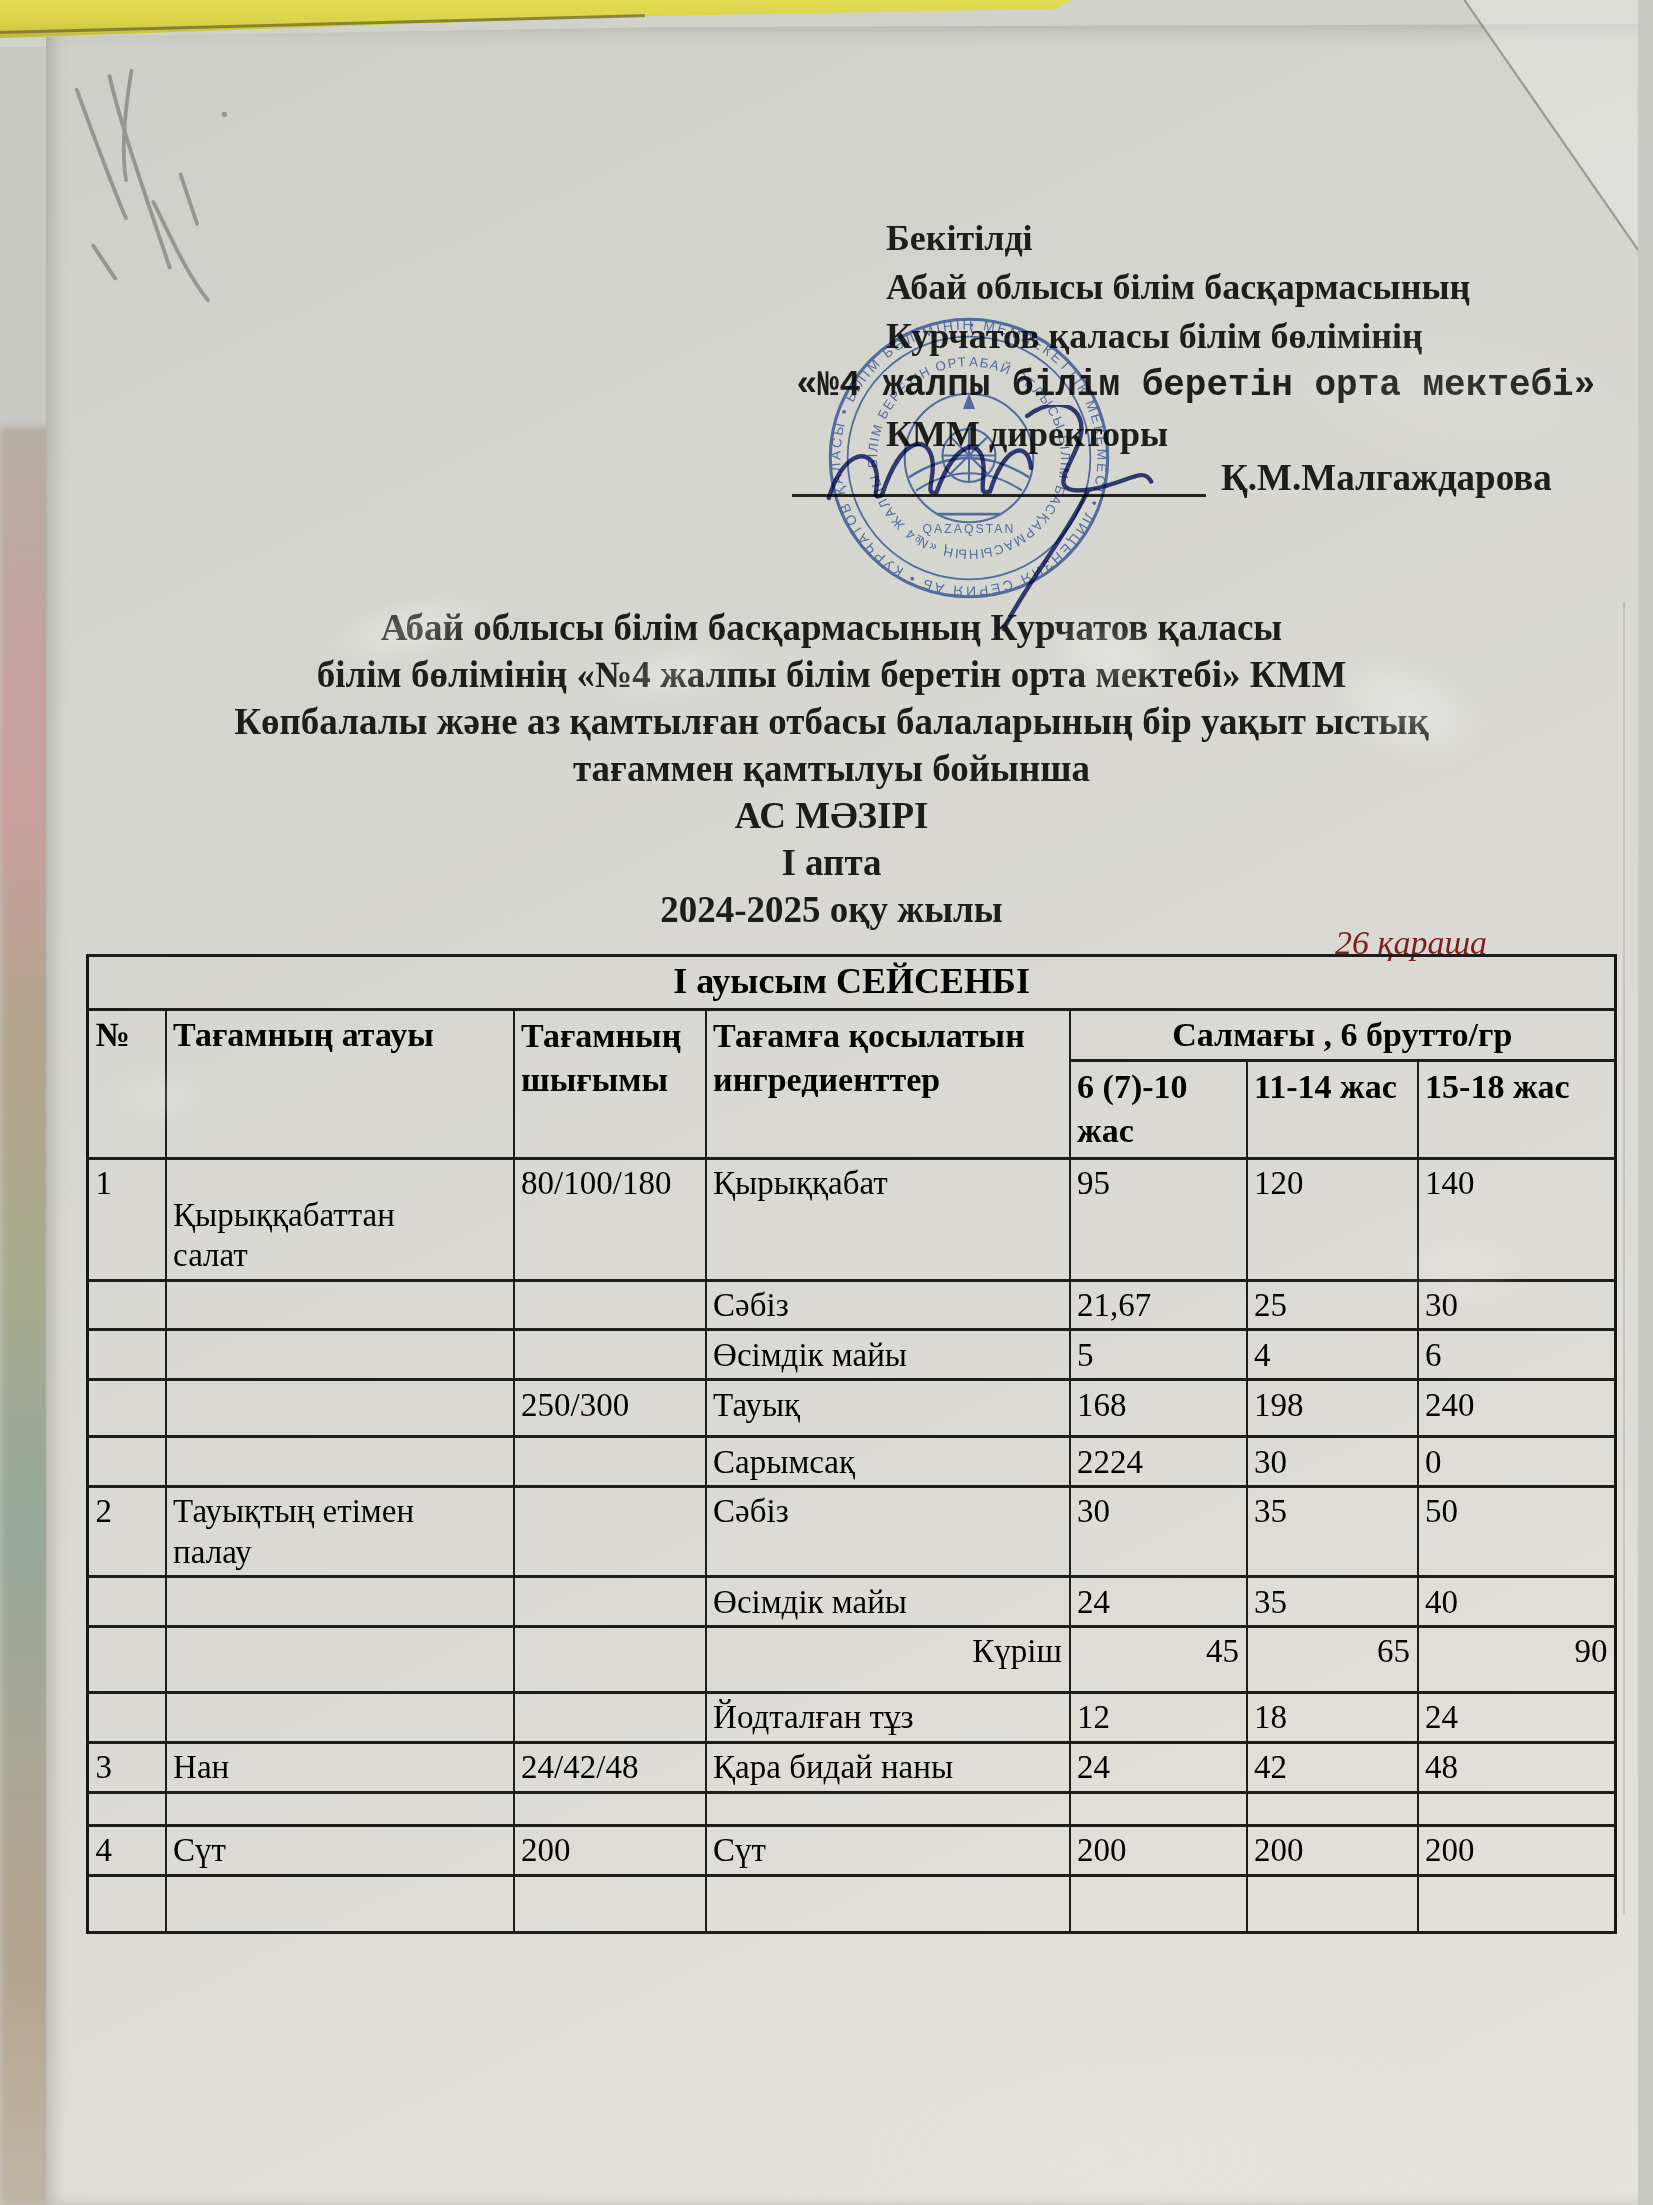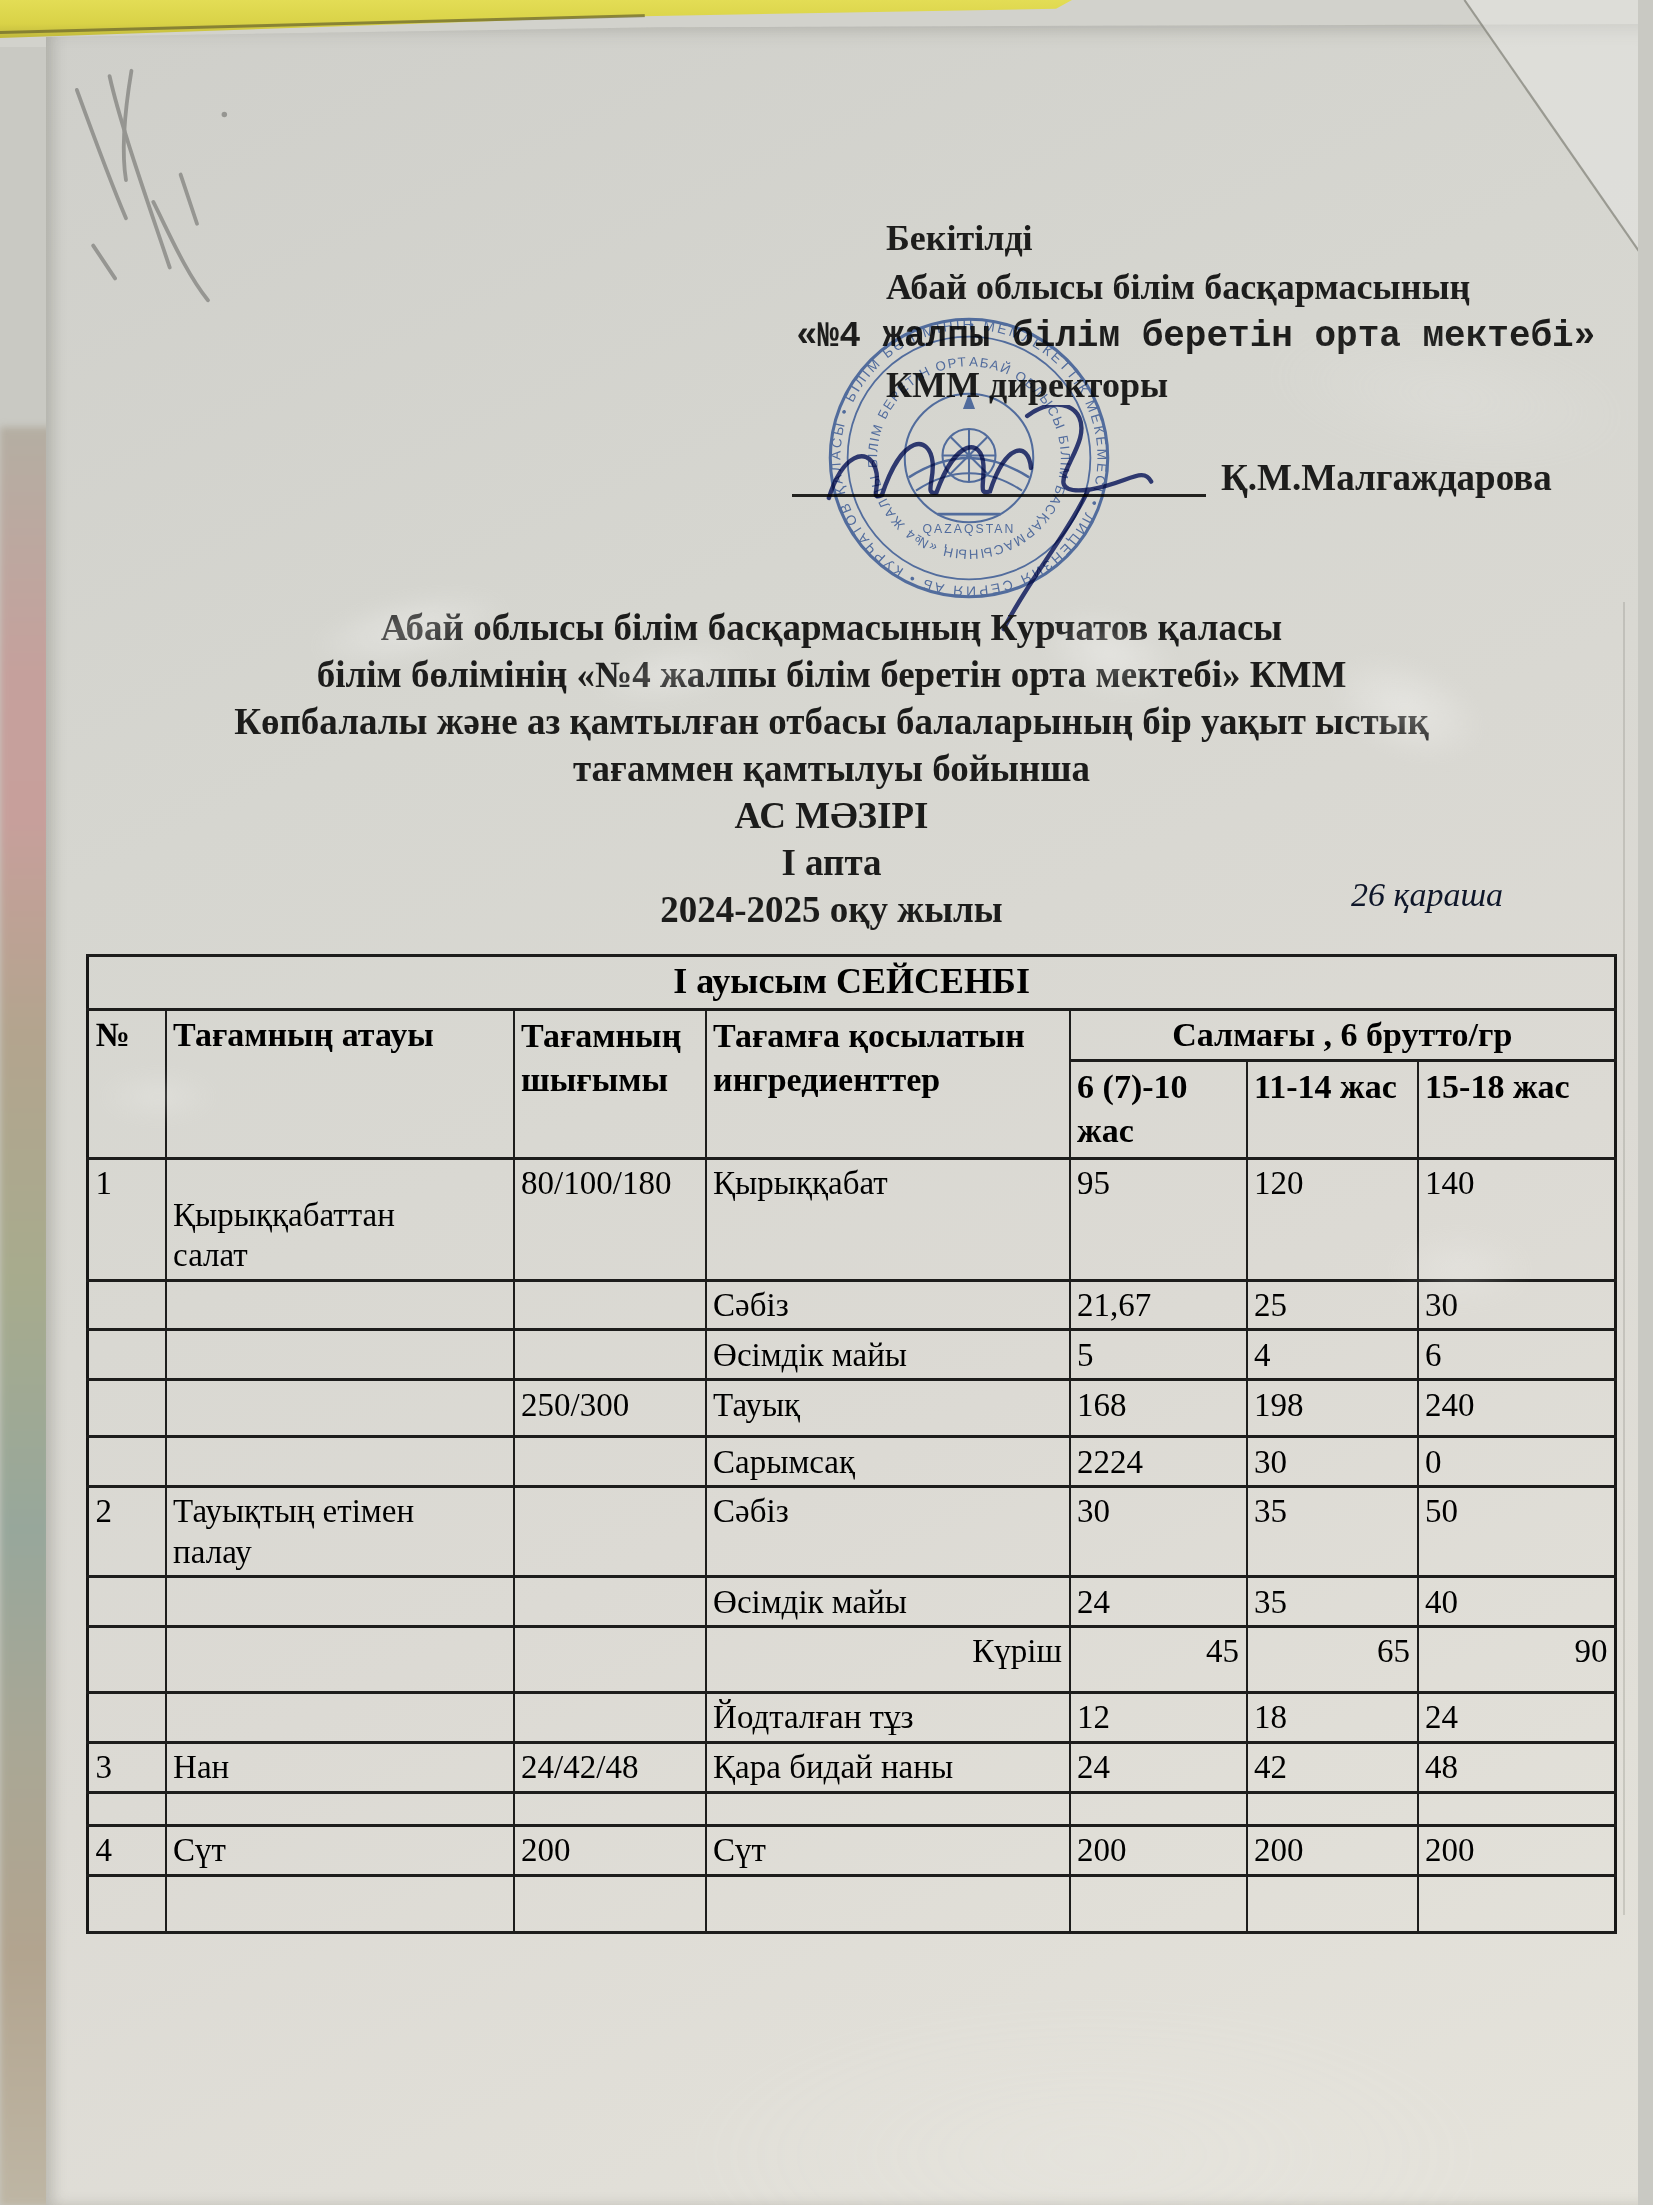--- a/index.html
+++ b/index.html
@@ -43,22 +43,22 @@
     font-weight:bold;font-size:36px;line-height:49px;color:#1d1d1c;}
   .approval div{padding-left:90px;white-space:nowrap;}
   .approval .outdent{padding-left:0;font-family:Liberation Mono, monospace;}
   .sig-underline{position:absolute;left:792px;top:494px;width:414px;height:2.7px;background:#22221f;}
   .director-name{position:absolute;left:1221px;top:456px;font-weight:bold;font-size:37px;
     color:#1d1d1c;white-space:nowrap;}
 
   .title-block{position:absolute;left:66px;top:604px;width:1531px;text-align:center;
     font-weight:bold;font-size:37px;line-height:47px;color:#1c1c1b;}
   .title-block div{white-space:nowrap;}
-  .date-line{position:absolute;left:1335px;top:876px;font-style:italic;font-size:34px;
-    color:#0f172a;white-space:nowrap;margin-left:16px;}
+  .date-line{position:absolute;left:1335px;top:924px;font-style:italic;font-size:34px;
+    color:#7f1d1d;white-space:nowrap;}
 
   
   table.menu{position:absolute;left:86px;top:954px;width:1529px;border-collapse:collapse;
     table-layout:fixed;font-size:33px;color:#000000;line-height:1.22;}
   table.menu{border:3.8px solid #171716;}
   table.menu td{border:2.2px solid #1d1d1c;border-top-width:3.3px;border-bottom-width:3.3px;
     vertical-align:top;padding:3.3px 6.6px;overflow:hidden;}
   td.title-row{height:43px;text-align:center;font-weight:bold;font-size:36px;
     border-bottom-width:3.8px;padding-top:4.4px;}
   .hdr{font-weight:bold;font-size:34px;}
@@ -105,20 +105,21 @@
       <path d="M200,300 C230,360 260,430 300,480"></path>
       <path d="M250,250 l30,90"></path>
       <path d="M90,380 l40,60"></path>
       <circle cx="330" cy="140" r="5" fill="#6f6f6c" stroke="none"></circle>
     </g>
   </svg>
 
   <div class="approval">
     <div>Бекітілді</div>
     <div>Абай облысы білім басқармасының</div>
+    <div>Курчатов қаласы білім бөлімінің</div>
     <div class="outdent">«№4 жалпы білім беретін орта мектебі»</div>
     <div>КММ директоры</div>
   </div>
   <div class="sig-underline"></div>
   <div class="director-name">Қ.М.Малгаждарова</div>
 
   <svg class="stamp" viewBox="0 0 600 600">
     <defs>
       <path id="tpOuter" d="M300,48 a252,252 0 1,1 -0.1,0"></path>
       <path id="tpInner" d="M300,120 a180,180 0 1,1 -0.1,0"></path>

